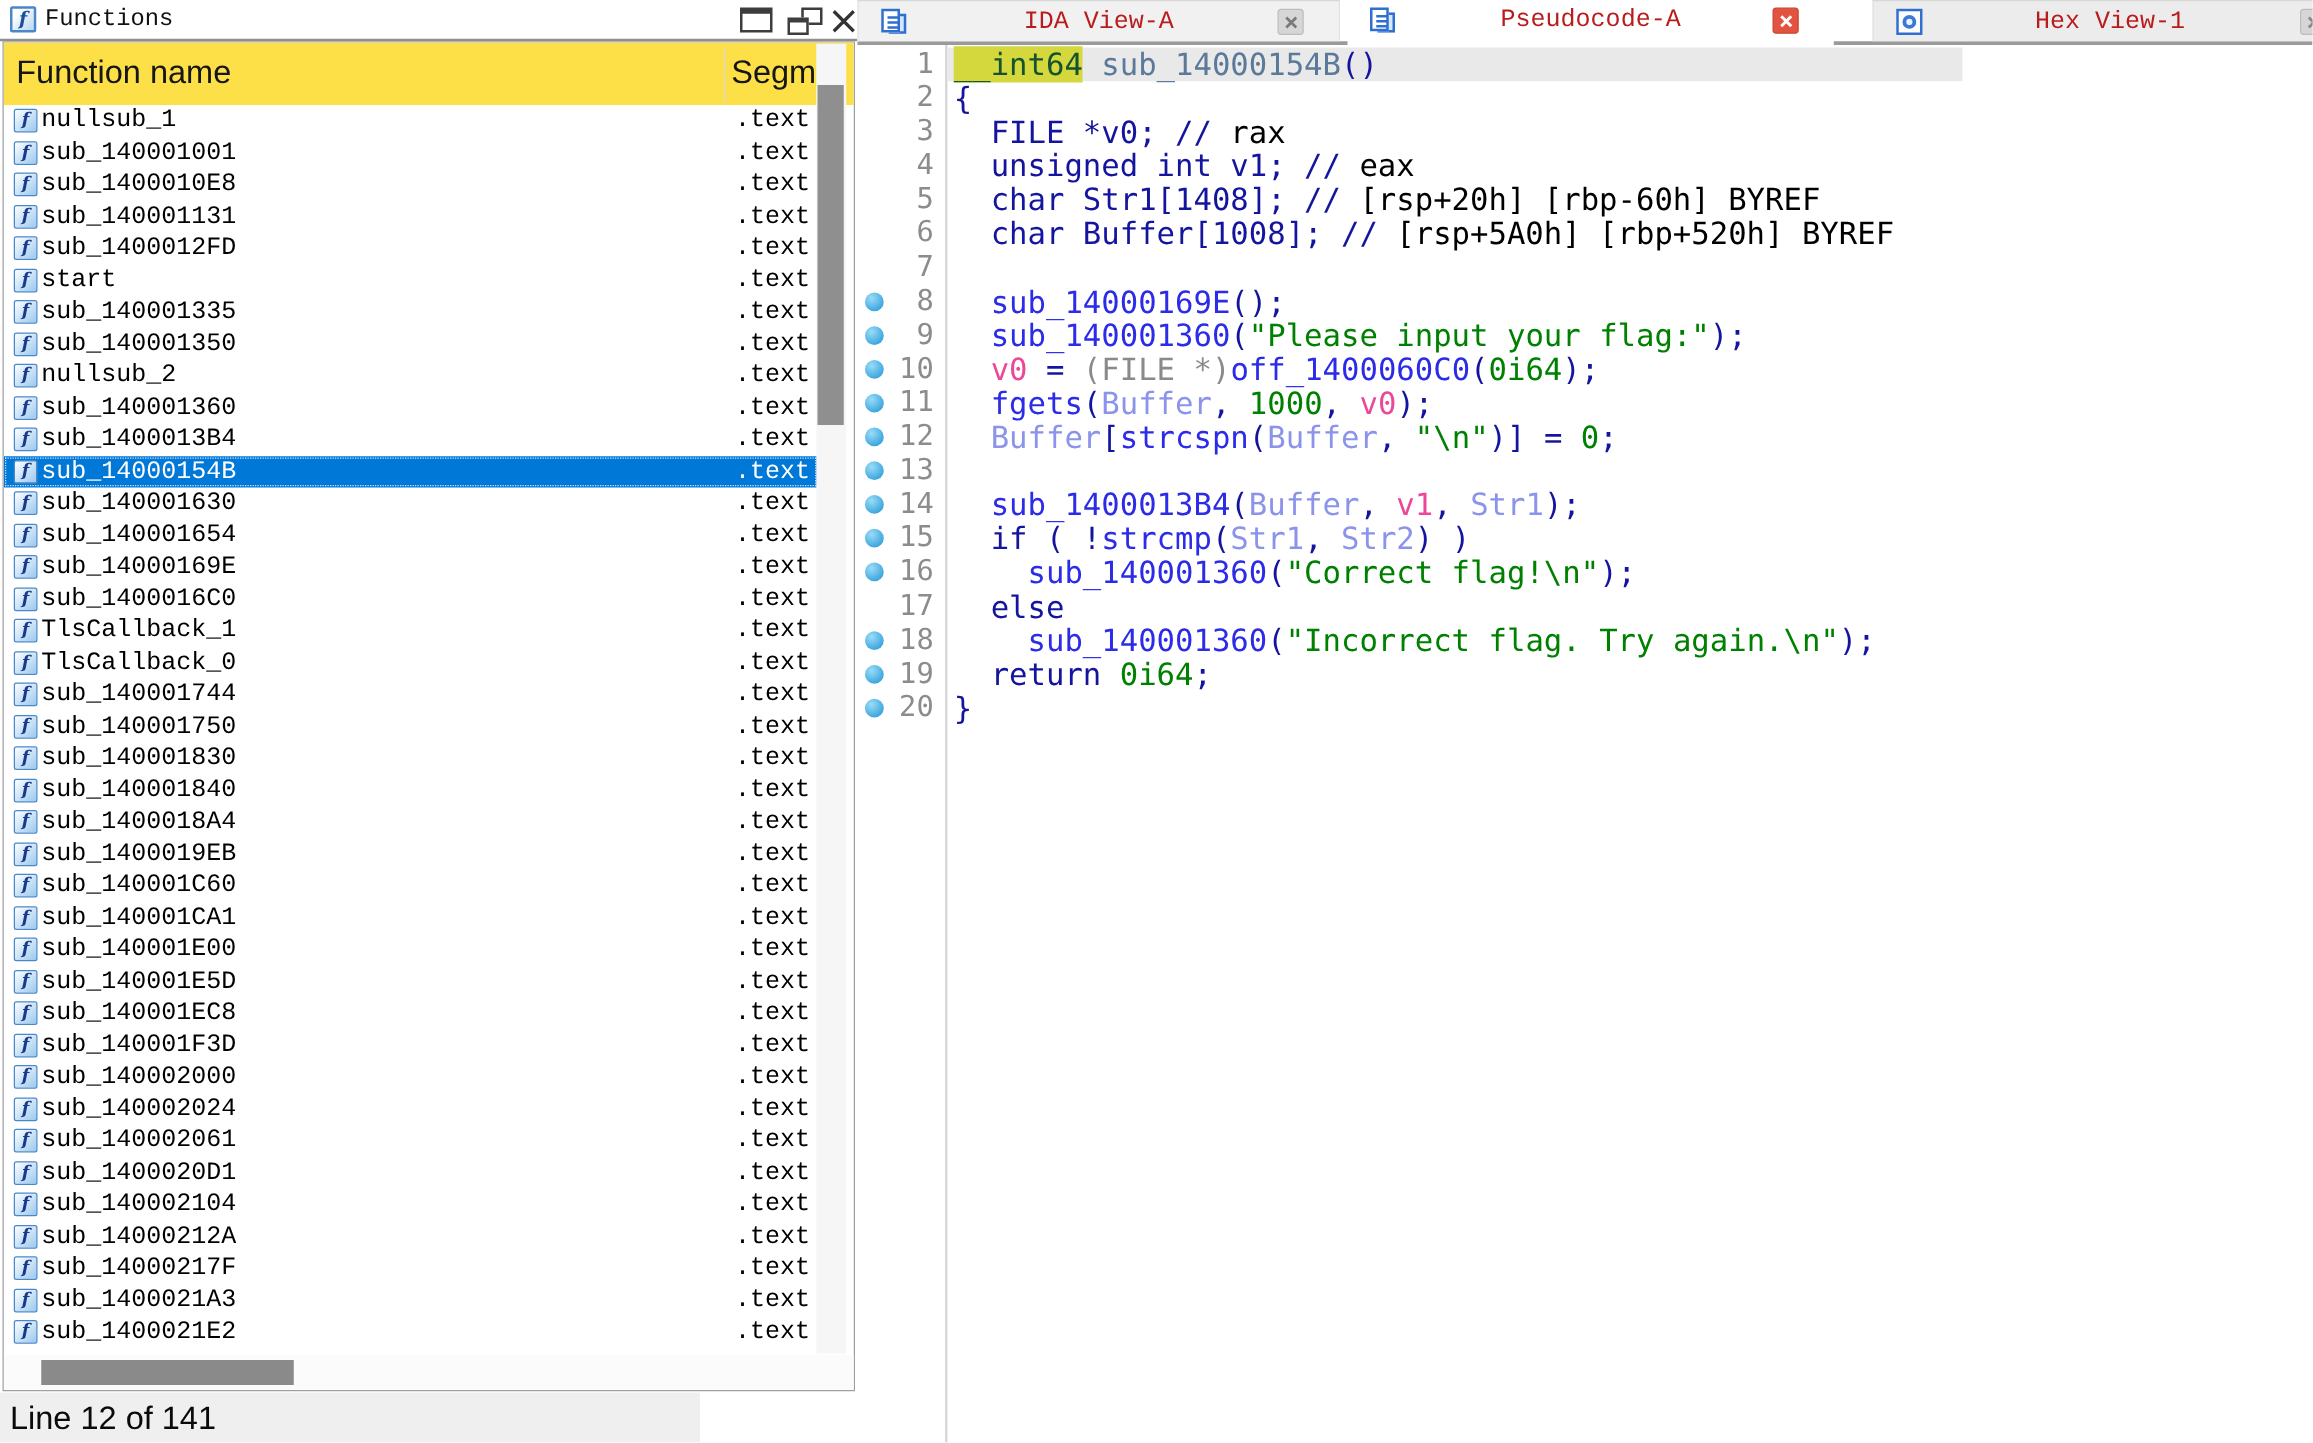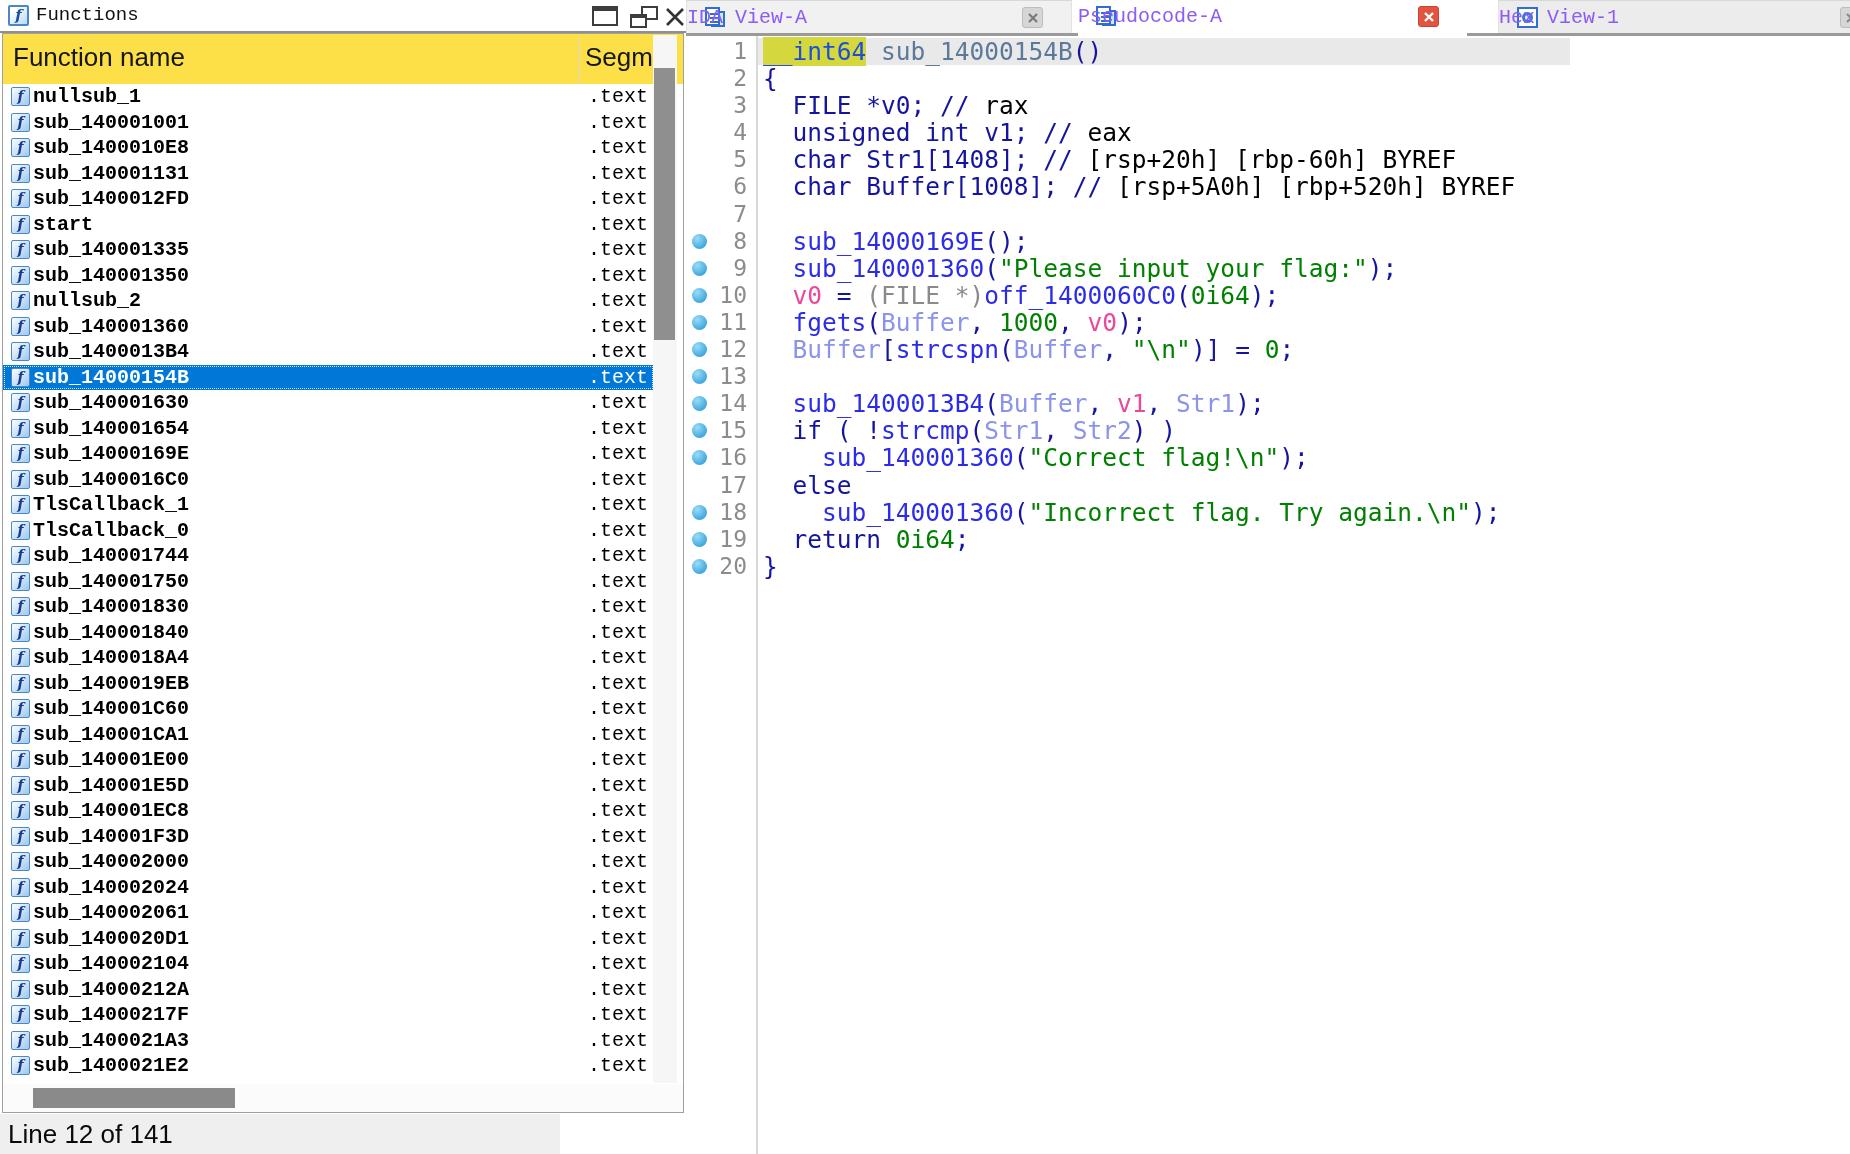--- a/index.html
+++ b/index.html
@@ -30,21 +30,21 @@
   .col-header .hdr-seg  { position:absolute; left:582px; top:8px; font:26px "Liberation Sans", sans-serif; color:#161616;
                           width:70px; overflow:hidden; white-space:nowrap; }
   .hdr-divider { position:absolute; left:576px; top:4px; width:1px; height:44px; background:#d9d9d9; }
 
   #fn-rows { position:absolute; left:0; top:50px; width:651px; height:999px; overflow:hidden; }
   .fn-row { position:relative; height:25.5px; width:651px; white-space:nowrap;
             font:20px "Liberation Mono", monospace; color:#000; }
   .fn-row .f-icon { position:absolute; left:8px; top:3px; width:19px; height:19px; border:1px solid #4a88c8;
                     border-radius:2px; background:linear-gradient(135deg,#f2f9ff 10%,#9cc8ee);
                     color:#173a8f; font:italic bold 14px "DejaVu Serif", serif; text-align:center; line-height:17px; }
-  .fn-row .f-name { position:absolute; left:30px; top:1px;font-weight:bold; }
+  .fn-row .f-name { position:absolute; left:30px; top:1px; }
   .fn-row .f-seg  { position:absolute; left:585px; top:1px; }
   .fn-row.selected { background:#0078d7; color:#fff; outline:1px dotted #cfe4ff; outline-offset:-2px; }
 
   
   .vscroll { position:absolute; left:650px; top:1px; width:24px; height:1048px; background:#f6f6f6; }
   .vscroll .thumb { position:absolute; left:1px; top:33px; width:21px; height:272px; background:#8f8f8f; }
   
   .hscroll { position:absolute; left:0px; top:1050px; width:680px; height:28px; background:#fbfbfb; }
   .hscroll .thumb { position:absolute; left:30px; top:4px; width:202px; height:20px; background:#8a8a8a; }
 
@@ -53,22 +53,22 @@
 
   
   #tab-bar { position:absolute; left:686px; top:0; width:1164px; height:36px; background:#fff; }
   .tab-baseline { position:absolute; left:0; top:33px; width:1164px; height:3px; background:#9a9a9a; }
   .tab { position:absolute; top:0; height:33px; }
   .tab.inactive { background:#f1f1f1; border-top:1px solid #d8d8d8; border-left:1px solid #e2e2e2; border-right:1px solid #e2e2e2; }
   .tab.active { background:#ffffff; height:36px; z-index:5; }
   #tab-ida { left:0; width:386px; }
   #tab-pseudo { left:392px; width:389px; }
   #tab-hex { left:784px; width:380px; background:#ececec;margin-left:28px; }
-  .tab-label { position:absolute; top:5px; width:100%; text-align:left;
-               font:20px "Liberation Mono", monospace; color:#8b5cf6; }
+  .tab-label { position:absolute; top:5px; width:100%; text-align:center;
+               font:20px "Liberation Mono", monospace; color:#b91c1c; }
   .tab-close { position:absolute; top:6px; right:28px; width:21px; height:21px; border-radius:3px;
                background:#d6d6d6; border:1px solid #bdbdbd; }
   .tab-close svg { position:absolute; left:4px; top:4px; }
   .tab-close.red { background:#e2543f; border:1px solid #cc4431; }
   #tab-hex .tab-close { right:16px; }
 
   .doc-icon { position:absolute; left:18px; top:6px; width:22px; height:22px; }
   .doc-icon .back { position:absolute; left:6px; top:4px; width:14px; height:16px; background:#d5e8fa; border:2px solid #2e6fd0; }
   .doc-icon .front { position:absolute; left:0px; top:0px; width:15px; height:19px; background:#fff; border:2px solid #2e6fd0; }
   .doc-icon .l1, .doc-icon .l2, .doc-icon .l3 { position:absolute; left:3px; width:9px; height:2px; background:#2e6fd0; }
@@ -92,21 +92,21 @@
 
   .tk-pl  { color:#14149e; }
   .tk-fn  { color:#2b2be8; }
   .tk-varS{ color:#8b93ea; }
   .tk-varR{ color:#ec4899; }
   .tk-cmt { color:#000000; }
   .tk-str { color:#008000; }
   .tk-num { color:#008000; }
   .tk-cast{ color:#8a8a8a; }
   .tk-self{ color:#5b7999; }
-  .tk-hl  { color:#1d4ed8; background:#d4d83c; }
+  .tk-hl  { color:#14532d; background:#d4d83c; }
 </style>
 </head>
 <body>
 
 <div id="left-panel">
 
   <div class="title-bar">
     <div class="fn-title-icon">f</div>
     <div class="title-text">Functions</div>
     <div class="win-btn" id="btn-max"></div>

